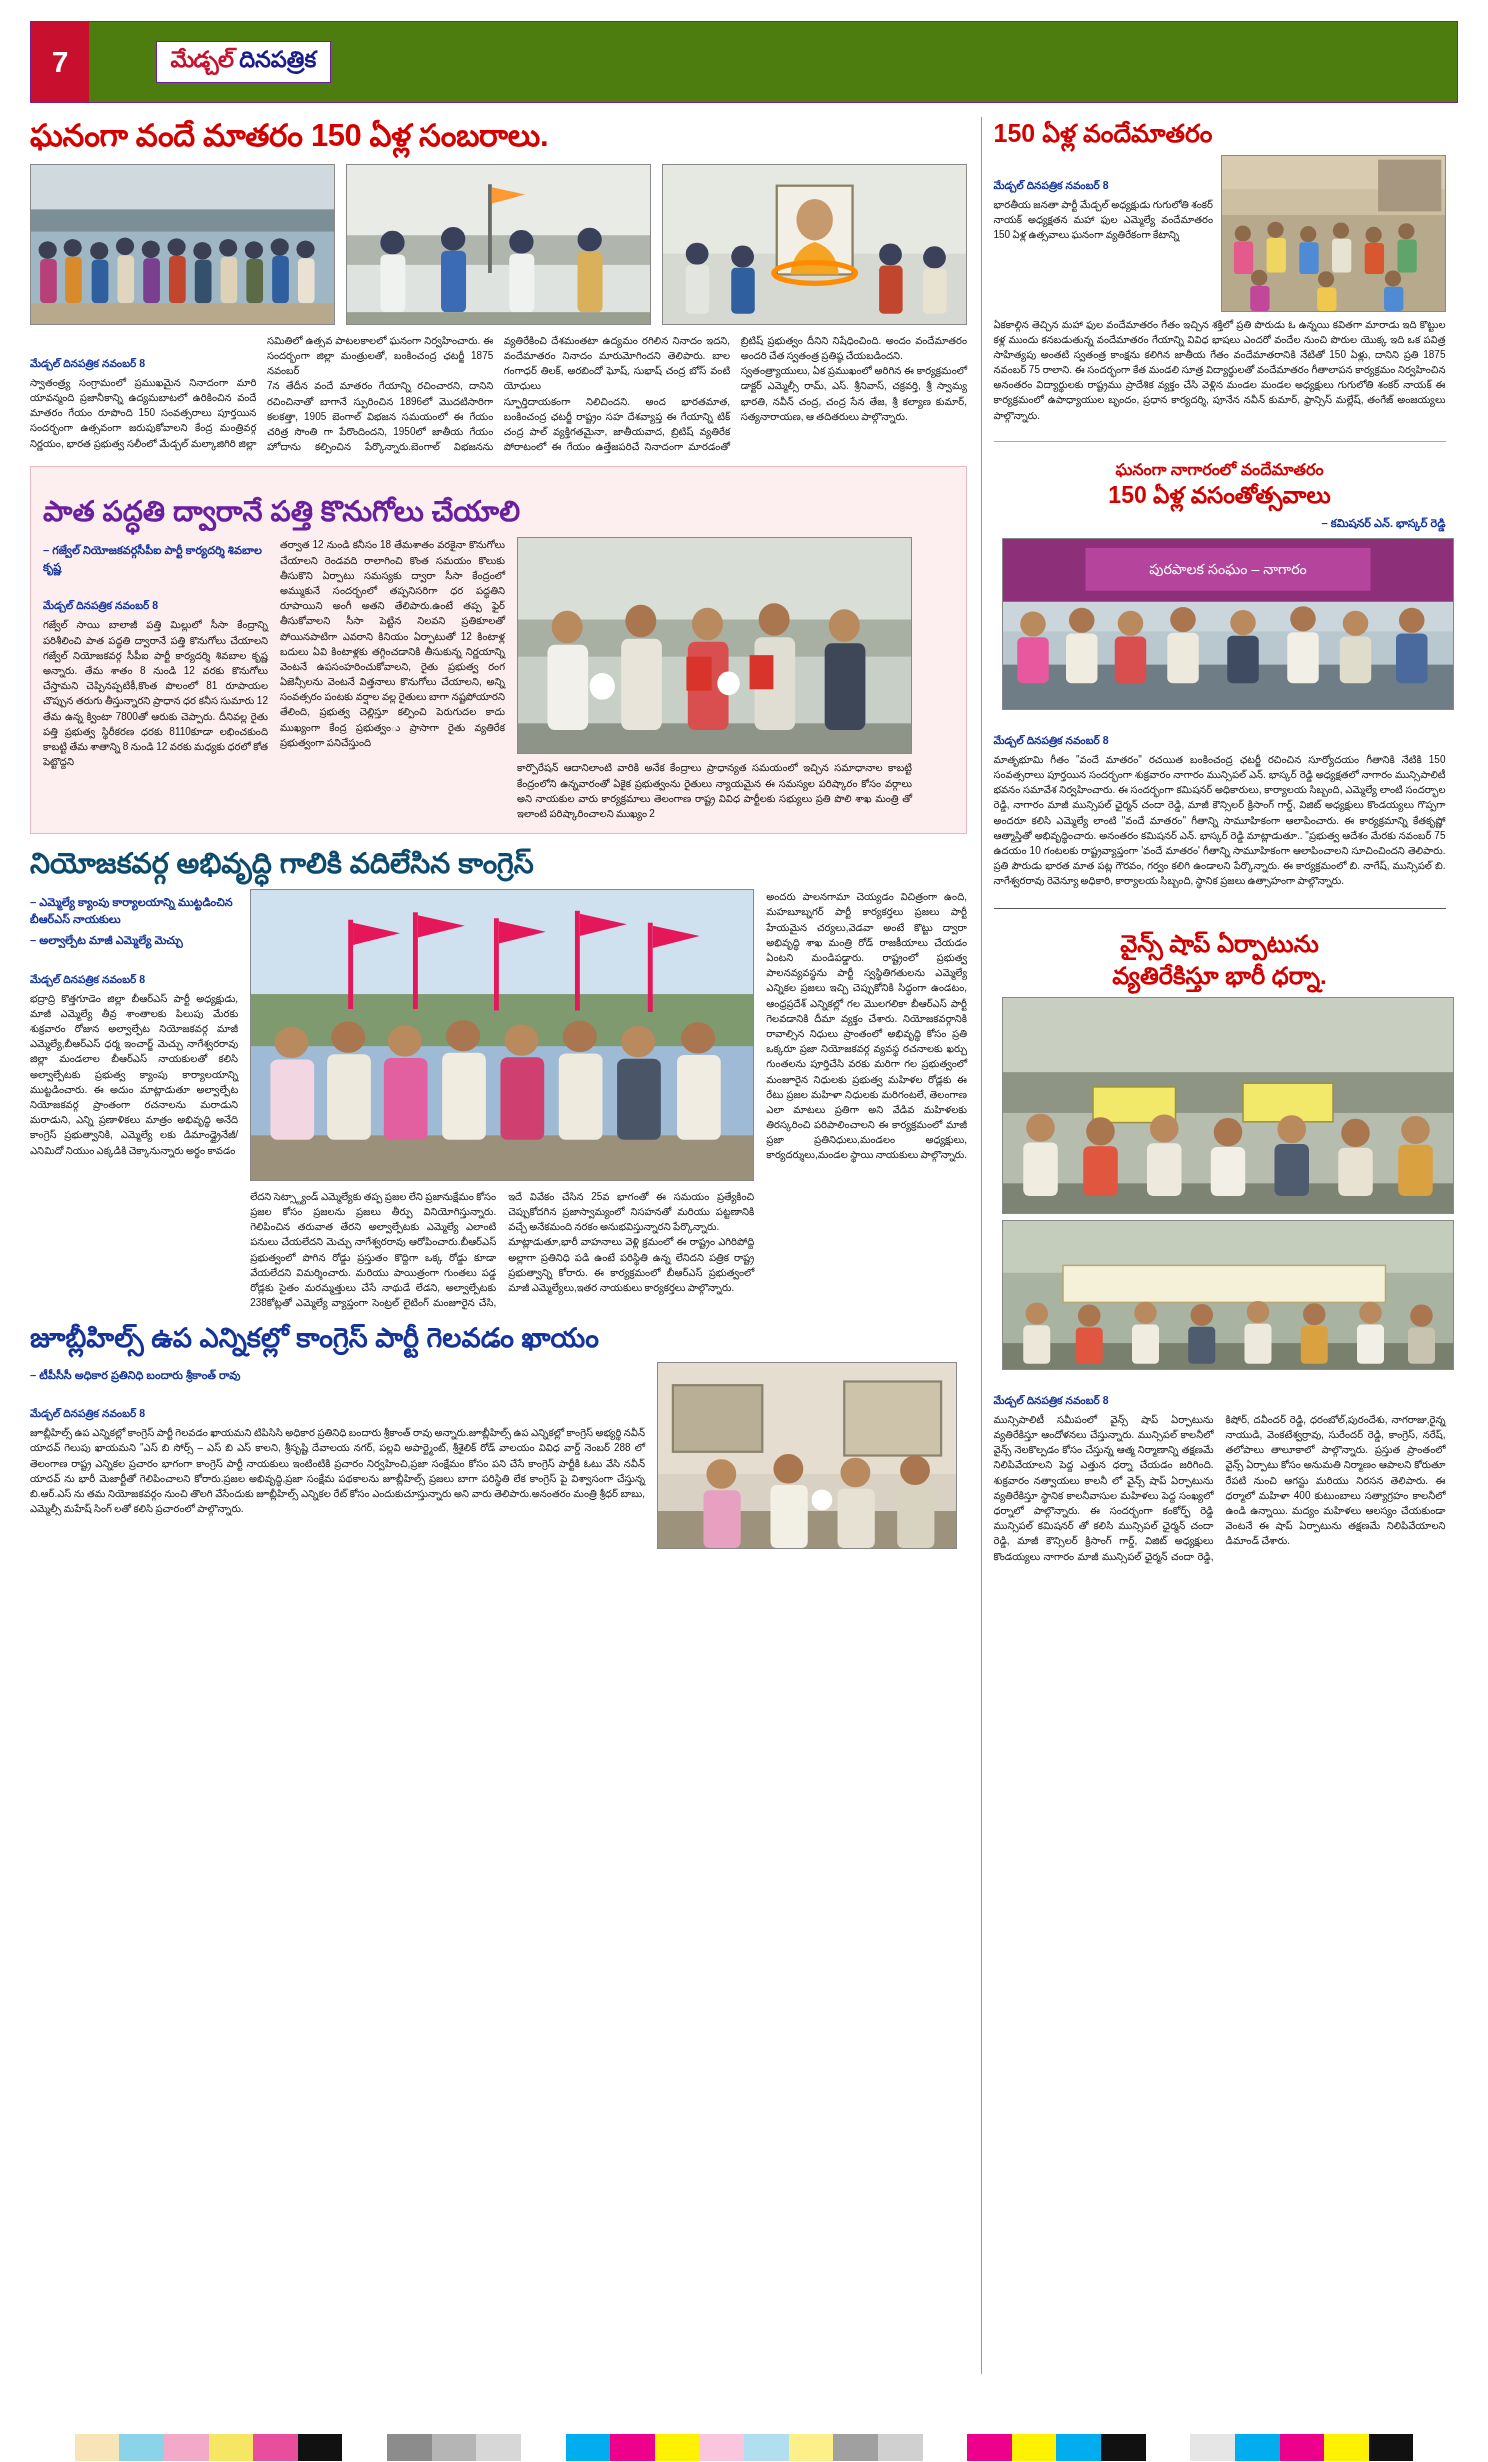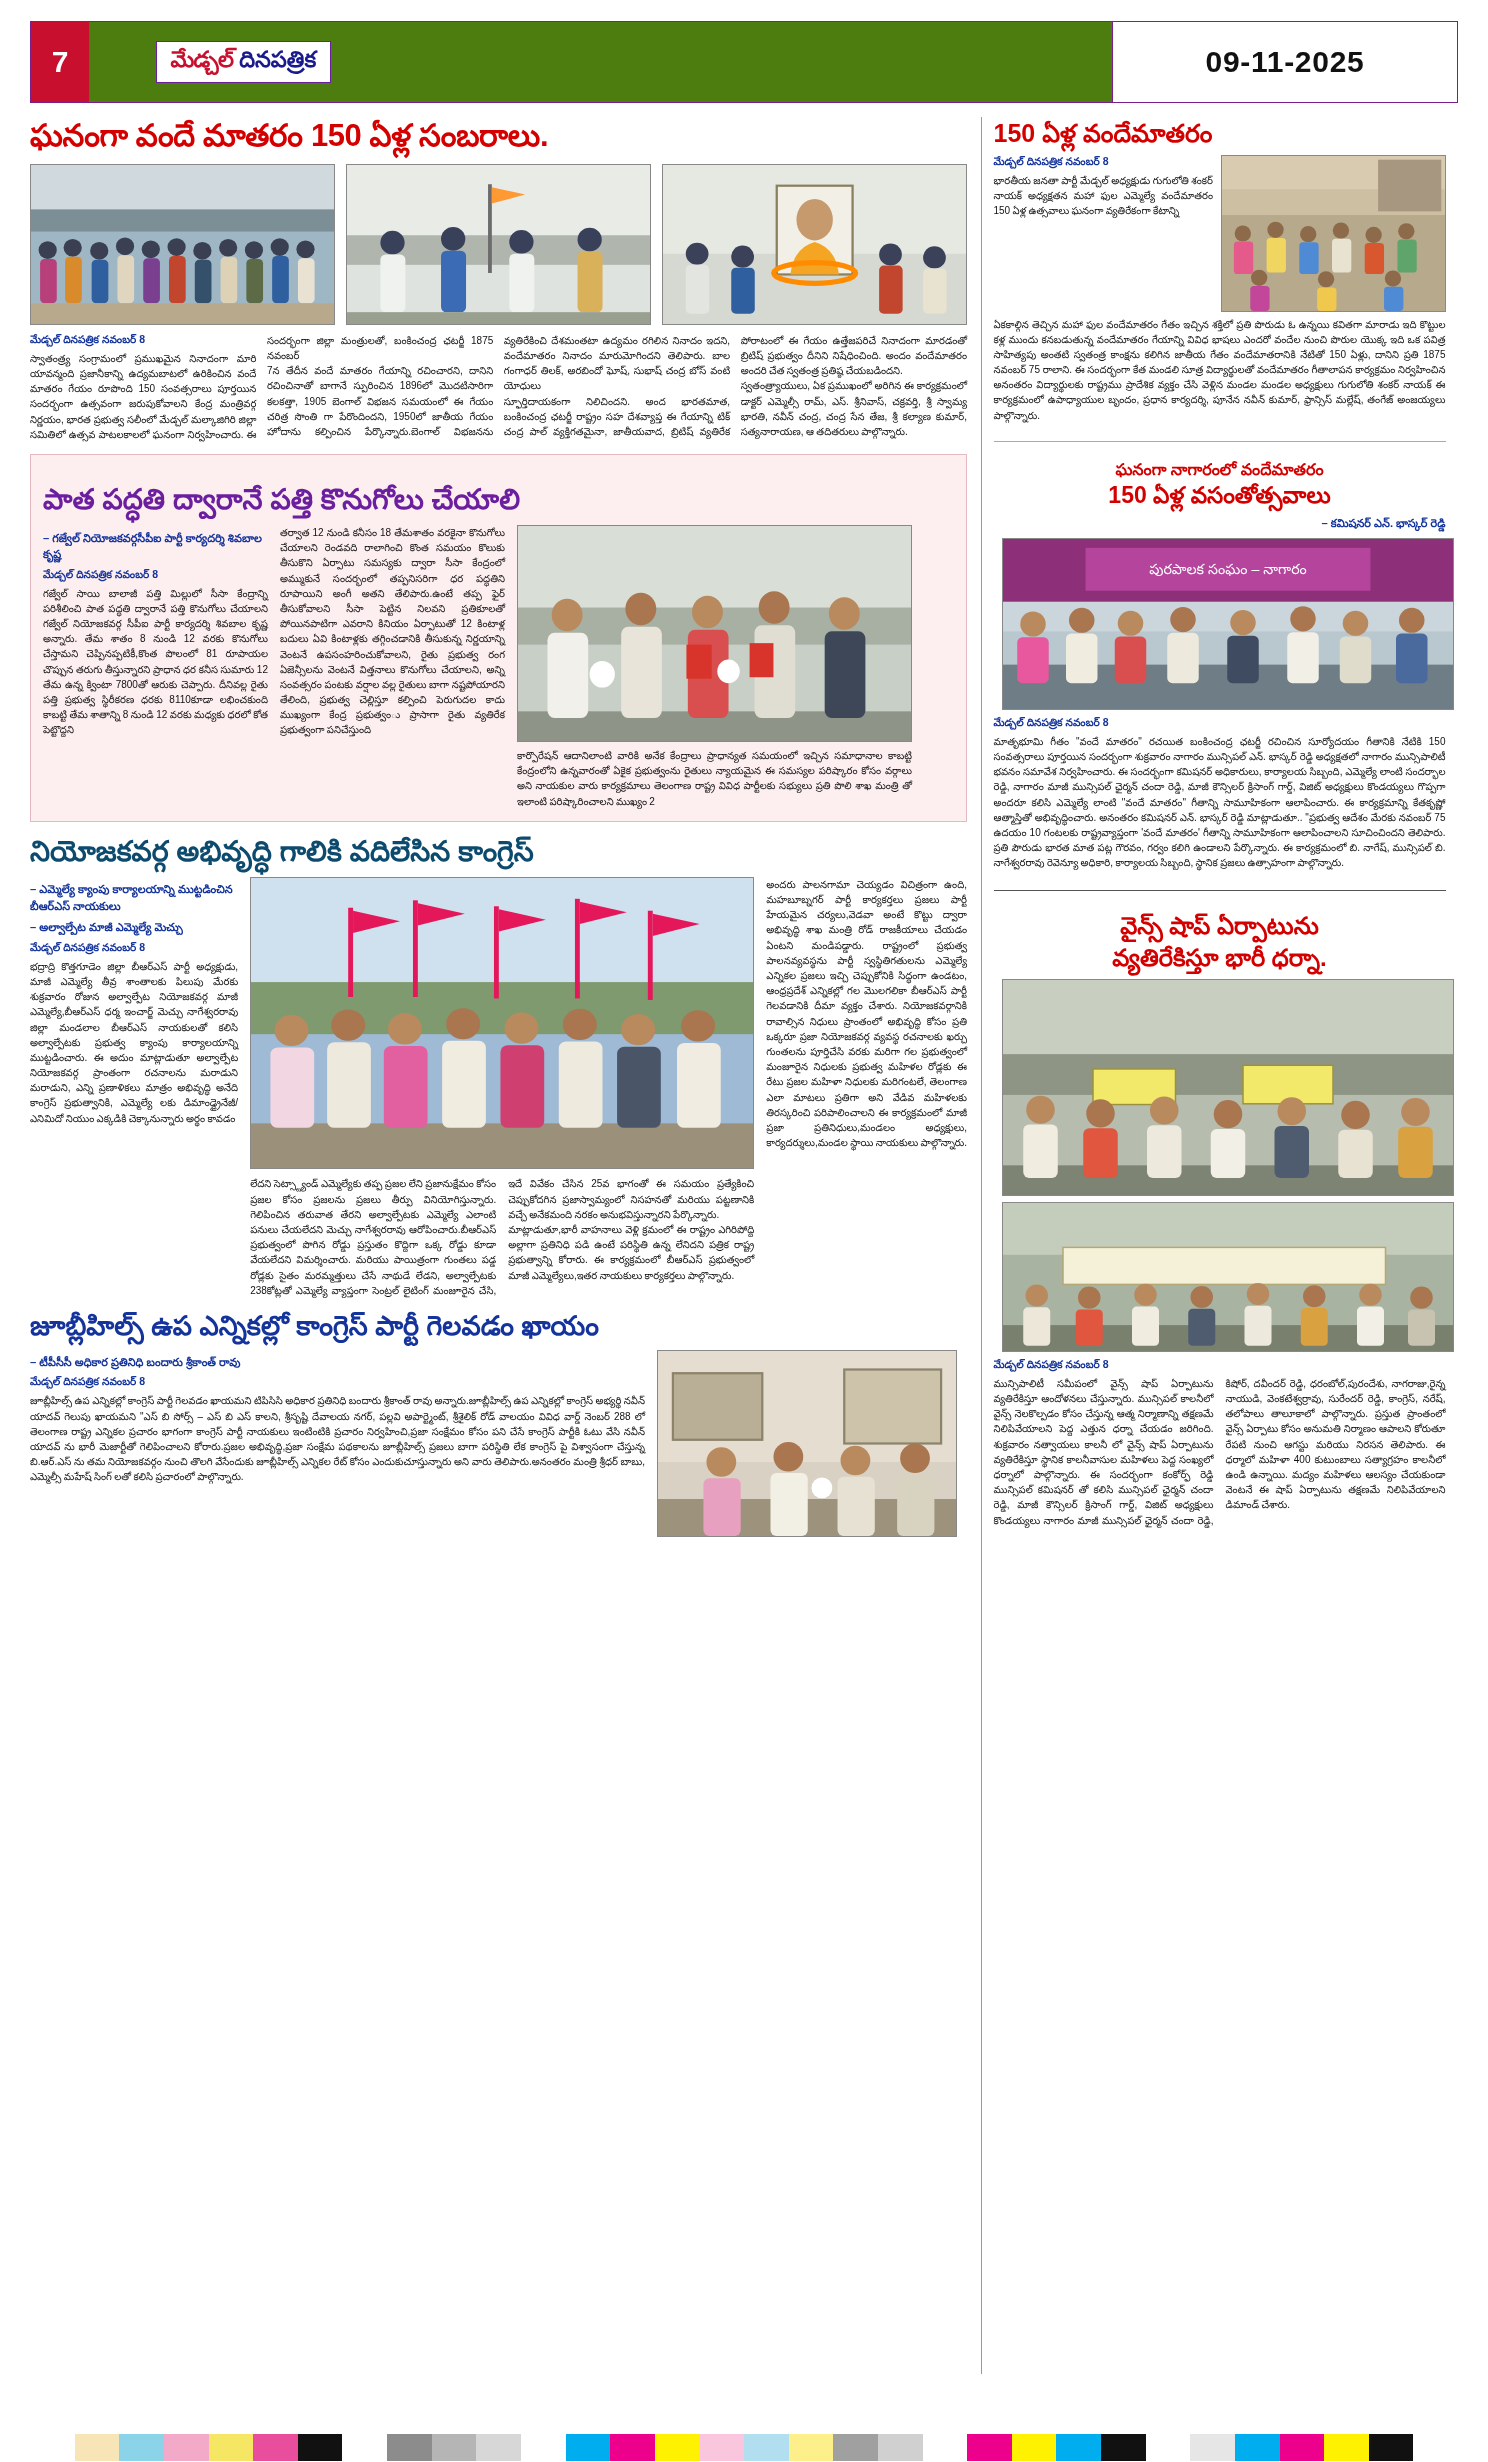--- a/index.html
+++ b/index.html
@@ -127,20 +127,21 @@
     font-size: 11.2px;
     font-weight: bold;
     line-height: 1.5;
     margin: 4.5px 0;
   }
   .dateline {
     color: #14349c;
     font-size: 10.5px;
     font-weight: bold;
     margin-bottom: 3px;
+    margin-top: 24px;
   }
   .body-text {
     font-size: 10px;
     line-height: 1.52;
     color: #111;
     text-align: justify;
     word-spacing: -0.4px;
   }
   .cols2 { column-count: 2; column-gap: 12px; }
   .cols4 { column-count: 4; column-gap: 10.5px; }
@@ -208,23 +209,20 @@
 
 <div class="page">
 
   <div class="masthead">
     <div class="mast-left">7</div>
     <div class="mast-purple">
       <div class="mast-logo">
         <span class="logo-tel">మేడ్చల్</span>
         <span class="logo-tel2">దినపత్రిక</span>
       </div>
-    </div>
-    <div class="mast-date-box">
-      <span class="mast-date">09-11-2025</span>
     </div>
   </div>
 
   <div class="content">
 
     <div class="col-main">
 
       <div class="sec1">
         <div class="headline-red">ఘనంగా వందే మాతరం 150 ఏళ్ల సంబరాలు.</div>
 

